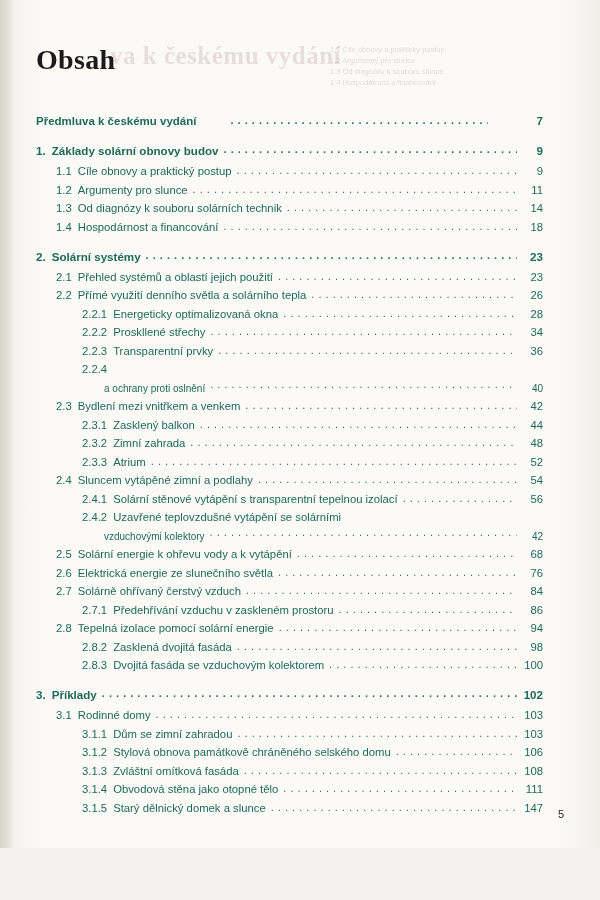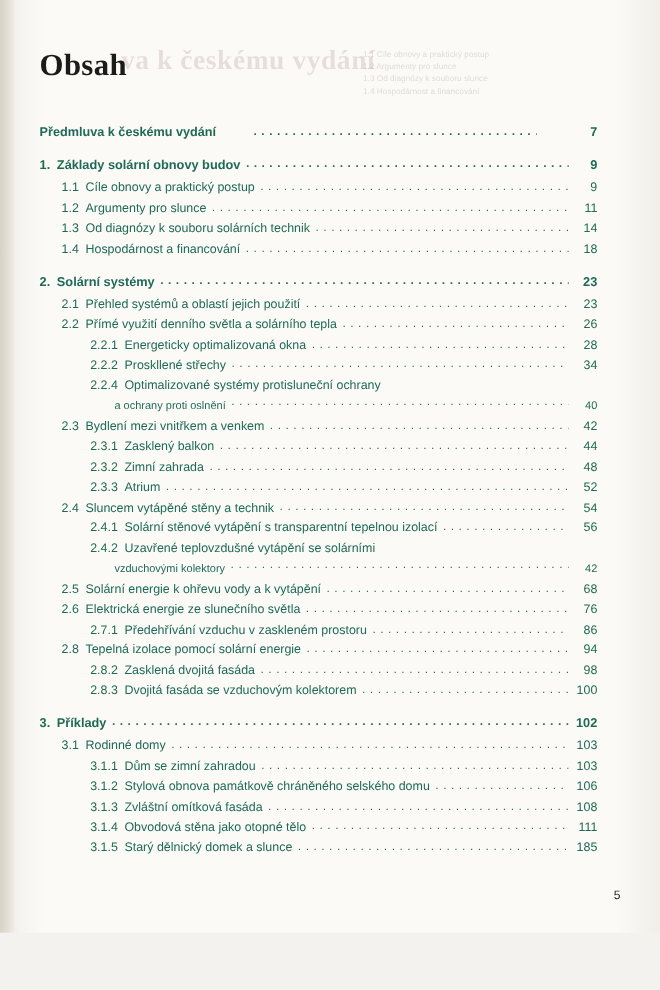--- a/index.html
+++ b/index.html
@@ -249,23 +249,28 @@
       <span class="txt">Energeticky optimalizovaná okna</span>
       <span class="dots"></span>
       <span class="pg">28</span>
     </div>
     <div class="row lvl-3">
       <span class="num">2.2.2</span>
       <span class="txt">Proskllené střechy</span>
       <span class="dots"></span>
       <span class="pg">34</span>
     </div>
+    <div class="row lvl-3">
+      <span class="num">2.2.3</span>
+      <span class="txt">Transparentní prvky</span>
+      <span class="dots"></span>
+      <span class="pg">36</span>
+    </div>
     <div class="row lvl-3 nodots">
       <span class="num">2.2.4</span>
-      <span class="txt">Optimalizované systémy protisluneční ochrany</span>
       <span class="dots"></span>
       <span class="pg"></span>
     </div>
     <div class="cont">
       <span class="txt">a ochrany proti oslnění</span>
       <span class="dots"></span>
       <span class="pg">40</span>
     </div>
     <div class="row lvl-2">
       <span class="num">2.3</span>
@@ -286,21 +291,21 @@
       <span class="pg">48</span>
     </div>
     <div class="row lvl-3">
       <span class="num">2.3.3</span>
       <span class="txt">Atrium</span>
       <span class="dots"></span>
       <span class="pg">52</span>
     </div>
     <div class="row lvl-2">
       <span class="num">2.4</span>
-      <span class="txt">Sluncem vytápěné stěny a technik</span>
+      <span class="txt">Sluncem vytápěné zimní a podlahy</span>
       <span class="dots"></span>
       <span class="pg">54</span>
     </div>
     <div class="row lvl-3">
       <span class="num">2.4.1</span>
       <span class="txt">Solární stěnové vytápění s transparentní tepelnou izolací</span>
       <span class="dots"></span>
       <span class="pg">56</span>
     </div>
     <div class="row lvl-3 nodots">
@@ -319,20 +324,26 @@
       <span class="txt">Solární energie k ohřevu vody a k vytápění</span>
       <span class="dots"></span>
       <span class="pg">68</span>
     </div>
     <div class="row lvl-2">
       <span class="num">2.6</span>
       <span class="txt">Elektrická energie ze slunečního světla</span>
       <span class="dots"></span>
       <span class="pg">76</span>
     </div>
+    <div class="row lvl-2">
+      <span class="num">2.7</span>
+      <span class="txt">Solárně ohřívaný čerstvý vzduch</span>
+      <span class="dots"></span>
+      <span class="pg">84</span>
+    </div>
     <div class="row lvl-3">
       <span class="num">2.7.1</span>
       <span class="txt">Předehřívání vzduchu v zaskleném prostoru</span>
       <span class="dots"></span>
       <span class="pg">86</span>
     </div>
     <div class="row lvl-2">
       <span class="num">2.8</span>
       <span class="txt">Tepelná izolace pomocí solární energie</span>
       <span class="dots"></span>
@@ -384,19 +395,19 @@
     <div class="row lvl-3">
       <span class="num">3.1.4</span>
       <span class="txt">Obvodová stěna jako otopné tělo</span>
       <span class="dots"></span>
       <span class="pg">111</span>
     </div>
     <div class="row lvl-3">
       <span class="num">3.1.5</span>
       <span class="txt">Starý dělnický domek a slunce</span>
       <span class="dots"></span>
-      <span class="pg">185</span>
+      <span class="pg">147</span>
     </div>
 
   </div>
 
   <div class="folio">5</div>
 </div>
 
 </body></html>

